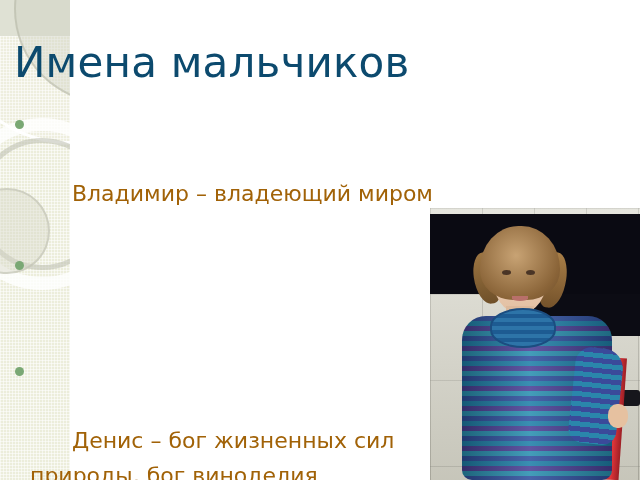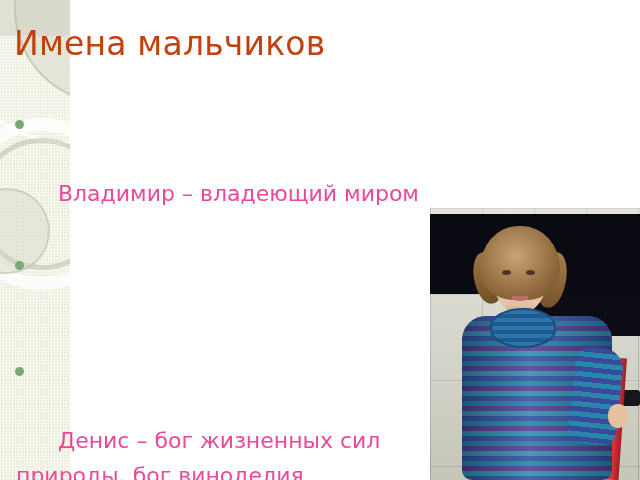--- a/index.html
+++ b/index.html
@@ -82,47 +82,47 @@
     width: 86px;
     height: 86px;
     border: 2px solid rgba(190,192,176,0.6);
     background: rgba(214,216,200,0.45);
   }
 
   
   #title {
     position: absolute;
     left: 14px;
-    top: 24px;
+    top: 43px;
     width: 600px;
-    color: #c2410c;
-    font-size: 33px;
+    color: #0c4a6e;
+    font-size: 42px;
     font-weight: 400;
     line-height: 40px;
     white-space: nowrap;
     letter-spacing: 0.2px;
   }
 
   
   #name-list {
     position: absolute;
     left: 0;
     top: 106px;
     width: 640px;
     margin: 0;
     padding: 0;
     list-style: none;
   }
   .name-item {
     position: relative;
-    padding-left: 16px;
+    padding-left: 30px;
     margin: 0 0 1px 0;
     font-size: 22px;
     line-height: 35px;
-    color: #ec4899;
+    color: #a16207;
     white-space: pre-wrap;
   }
   .bullet {
     position: absolute;
     left: 15px;
     top: 14px;
     width: 9px;
     height: 9px;
     border-radius: 50%;
     background: #7aa874;

